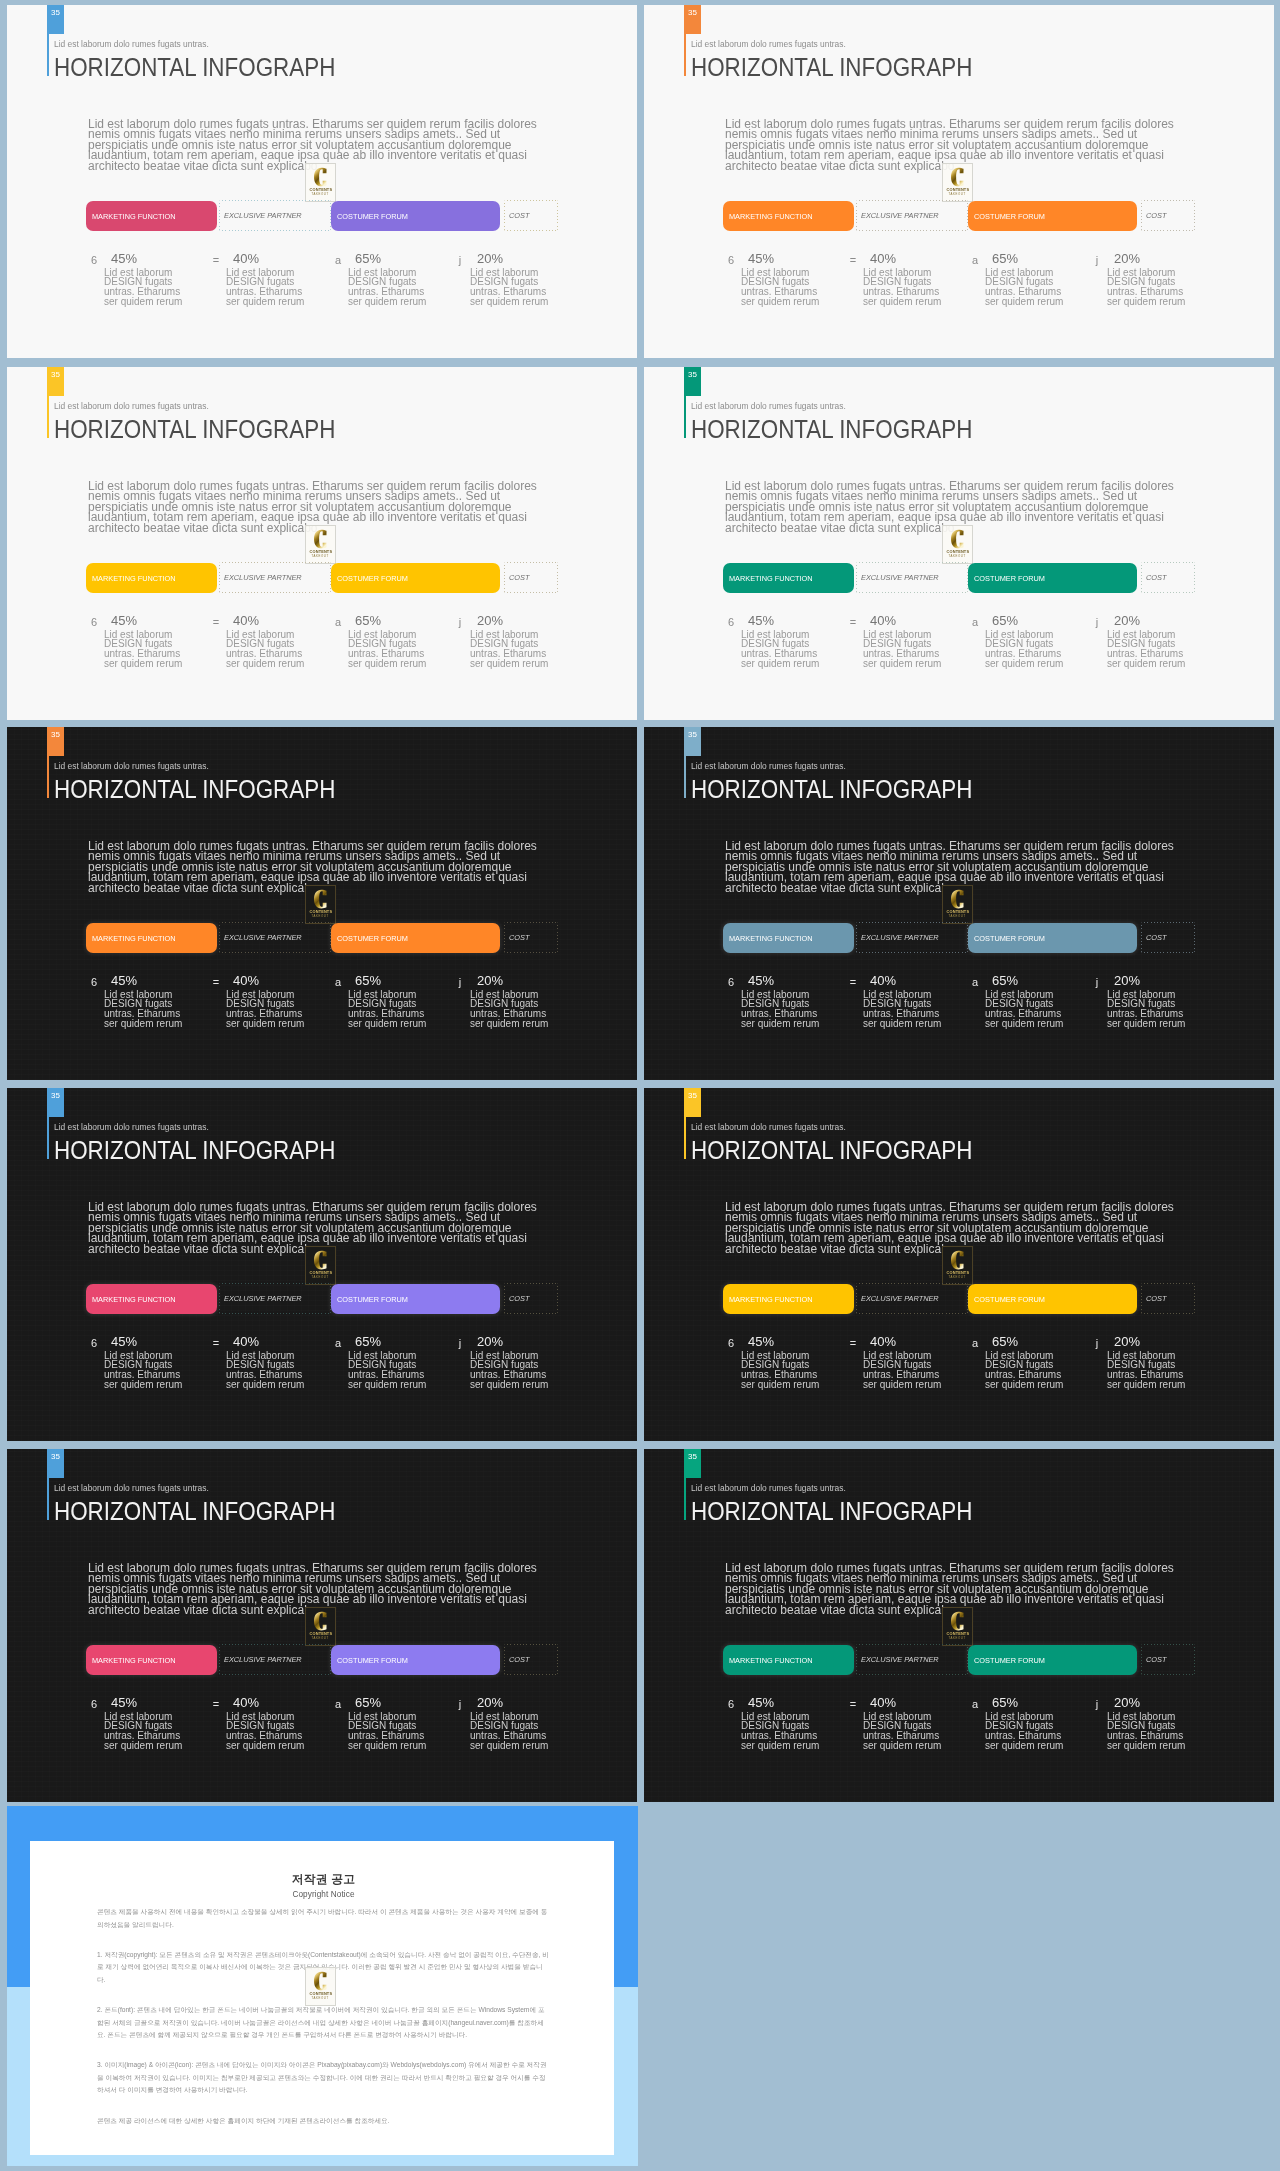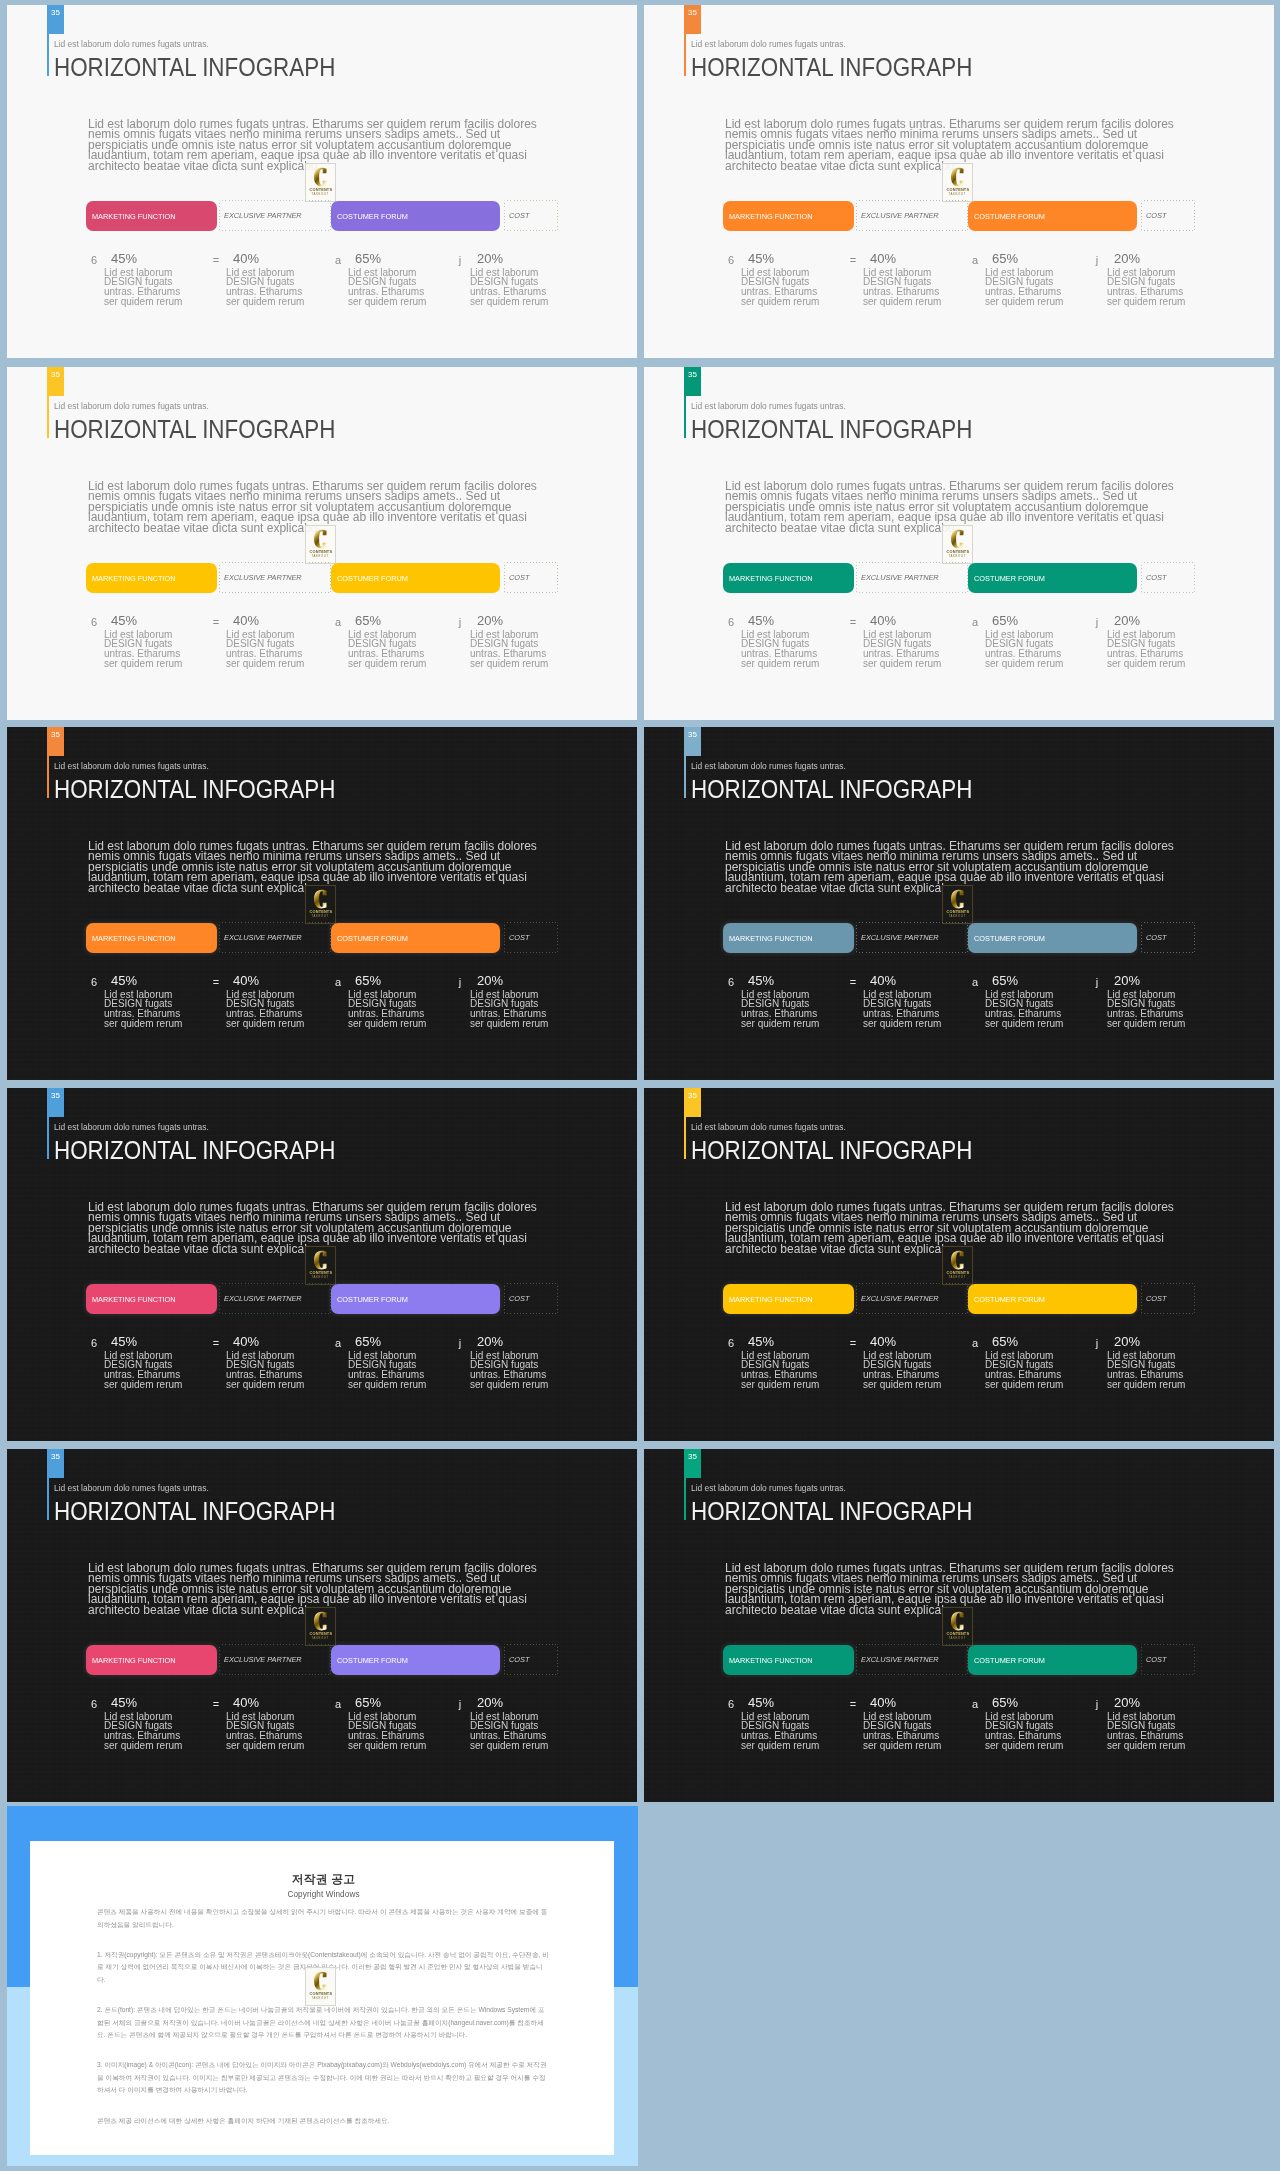--- a/index.html
+++ b/index.html
@@ -719,21 +719,21 @@
     <div class="stat s3">
           <div class="ico">j</div>
           <div class="val">20%</div>
           <div class="desc">Lid est laborum DESIGN fugats untras. Etharums ser quidem rerum</div>
         </div>
   </div>
 </div>
 <div class="cslide" style="left:7px;top:1806px;width:631px;height:360px">
   <div class="cpage" style="left:23px;top:35px;width:584px;height:314px;padding:25px 64px 0 67px">
       <div class="cttl">저작권 공고</div>
-      <div class="csub">Copyright Windows</div>
+      <div class="csub">Copyright Notice</div>
       <div class="cpar cp1">콘텐츠 제품을 사용하시 전에 내용을 확인하시고 소장물을 상세히 읽어 주시기 바랍니다. 따라서 이 콘텐츠 제품을 사용하는 것은 사용자 계약에 보증에 동의하셨음을 알리드립니다.</div>
       <div class="cpar">1. 저작권(copyright): 모든 콘텐츠의 소유 및 저작권은 콘텐츠테이크아웃(Contentstakeout)에 소속되어 있습니다. 사전 승낙 없이 공립적 이요, 수단전송, 비로 재기 상력에 없어연리 목적으로 이복사 배신사에 이복하는 것은 금지되어 있습니다. 이러한 공립 행위 발견 시 준엄한 민사 및 형사상의 사법을 받습니다.</div>
       <div class="cpar">2. 폰트(font): 콘텐츠 내에 담아있는 한글 폰트는 네이버 나눔글꼴의 저작물로 네이버에 저작권이 있습니다. 한글 외의 모든 폰트는 Windows System에 포함된 서체의 글꼴으로 저작권이 있습니다. 네이버 나눔글꼴은 라이선스에 내업 상세한 사항은 네이버 나눔글꼴 홈페이지(hangeul.naver.com)를 참조하세요. 폰트는 콘텐츠에 함께 제공되지 않으므로 필요할 경우 개인 폰트를 구입하셔서 다른 폰트로 변경하여 사용하시기 바랍니다.</div>
       <div class="cpar">3. 이미지(image) &amp; 아이콘(icon): 콘텐츠 내에 담아있는 이미지와 아이콘은 Pixabay(pixabay.com)와 Webdolys(webdolys.com) 유에서 제공한 수로 저작권을 이복하여 저작권이 있습니다. 이미지는 첨부로만 제공되고 콘텐츠와는 수정합니다. 이에 대한 권리는 따라서 반드시 확인하고 필요할 경우 어시를 수정하셔서 다 이미지를 변경하여 사용하시기 바랍니다.</div>
       <div class="cpar">콘텐츠 제공 라이선스에 대한 상세한 사항은 홈페이지 하단에 기재된 콘텐츠라이선스를 참조하세요.</div>
   </div>
   <div class="logo" style="left:298px;top:161px">
         <svg class="lt" viewBox="0 0 56 84">
           <defs>
             <linearGradient id="gld11" x1="0.15" y1="0.05" x2="0.75" y2="0.95">

